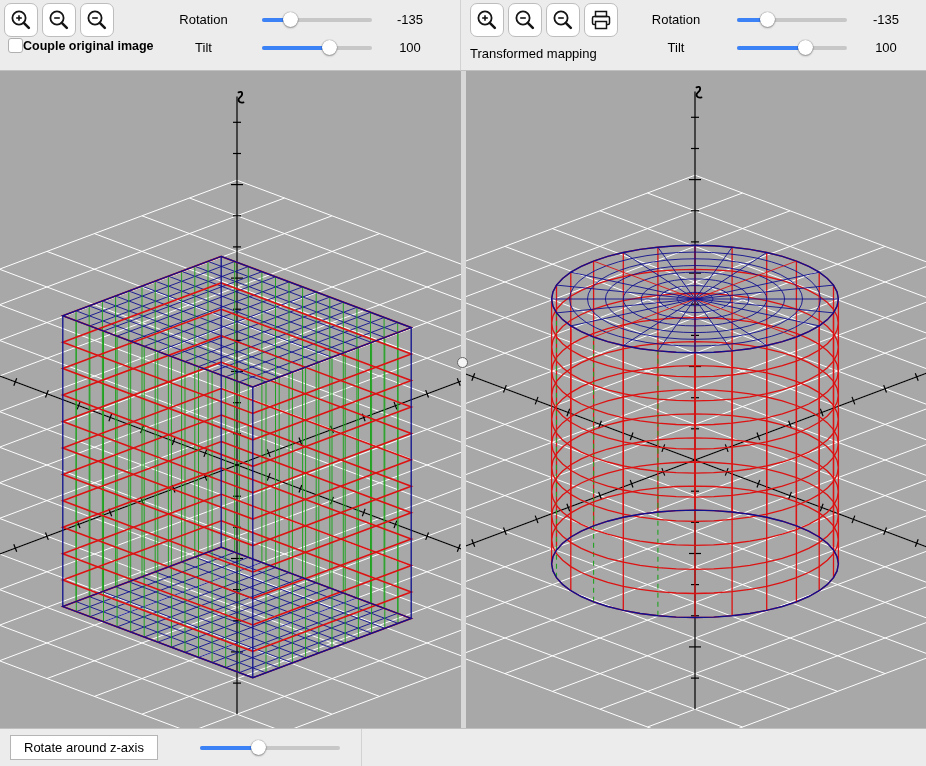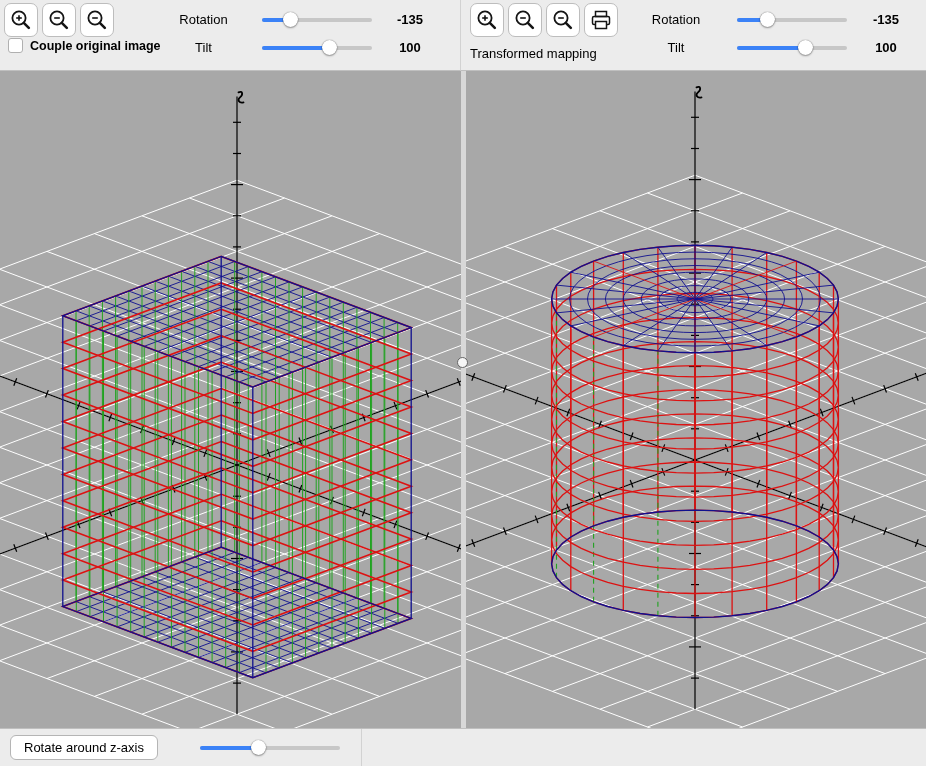--- a/index.html
+++ b/index.html
@@ -7,39 +7,39 @@
   .app{position:relative;width:926px;height:766px;background:#ececec;
        font-family:"Liberation Sans",sans-serif;color:#000;overflow:hidden}
   .toolbar{position:absolute;top:0;height:71px;background:#ececec;border-bottom:1px solid #bfbfbf}
   #tb-left{left:0;width:461px;border-right:1px solid #d2d2d2}
   #tb-right{left:461px;width:465px}
   .btn-row{position:absolute;top:3px;left:4px;display:flex;gap:4px}
   #tb-right .btn-row{left:9px}
   .tb-btn{width:34px;height:34px;background:#fff;border:1px solid #bdbdbd;border-radius:7px;
           display:flex;align-items:center;justify-content:center;cursor:pointer;padding:0}
   .lbl{position:absolute;height:24px;line-height:24px;font-size:13px;text-align:center}
-  .val{position:absolute;height:24px;line-height:24px;font-size:13px;font-weight:700;text-align:center}
+  .val{position:absolute;height:24px;line-height:24px;font-size:13px;font-weight:400;text-align:center}
   .slider{position:absolute;height:24px;width:110px;cursor:pointer}
   .slider .track{position:absolute;left:0;right:0;top:10px;height:4px;border-radius:2px;background:#c7c7c7}
   .slider .fill{position:absolute;left:0;top:10px;height:4px;border-radius:2px;background:#3b82f7}
   .slider .thumb{position:absolute;top:4px;width:15px;height:15px;margin-left:-8px;border-radius:50%;
                  background:#fff;box-shadow:0 0 1px rgba(0,0,0,.6),0 1px 2px rgba(0,0,0,.35)}
-  .chk-row{position:absolute;left:8px;top:38px;display:flex;align-items:center;gap:7px}
+  .chk-row{position:absolute;left:8px;top:38px;display:flex;align-items:center;}
   .checkbox{width:15px;height:15px;background:#fff;border:1px solid #b0b0b0;border-radius:3px}
   .chk-label{font-size:12.5px;font-weight:700}
   .panel-title{position:absolute;left:9px;top:46px;font-size:13px;font-weight:400}
   .canvas{position:absolute;top:71px;height:657px;display:block}
   #cv-left{left:0;width:461px}
   #cv-right{left:466px;width:460px}
   .divider{position:absolute;left:461px;top:71px;width:5px;height:657px;background:#d8d8d8;cursor:col-resize}
   .div-knob{position:absolute;left:457px;top:357px;width:11px;height:11px;border-radius:50%;
             background:#f5f5f5;border:1px solid #666}
   .bottombar{position:absolute;left:0;top:728px;width:926px;height:38px;background:#ececec;border-top:1px solid #bfbfbf}
   .rotate-btn{position:absolute;left:10px;top:6px;height:25px;padding:0 13px;background:#fff;
-              border:1px solid #b5b5b5;border-radius:6px;font-size:13px;font-family:inherit;cursor:pointer}
+              border:1px solid #b5b5b5;border-radius:0;font-size:13px;font-family:inherit;cursor:pointer}
   .bb-divider{position:absolute;left:361px;top:0;width:1px;height:38px;background:#d2d2d2}
 </style>
 </head>
 <body>
 
 <div class="app">
 
   <div class="toolbar" id="tb-left">
     <div class="btn-row">
       <button class="tb-btn">

